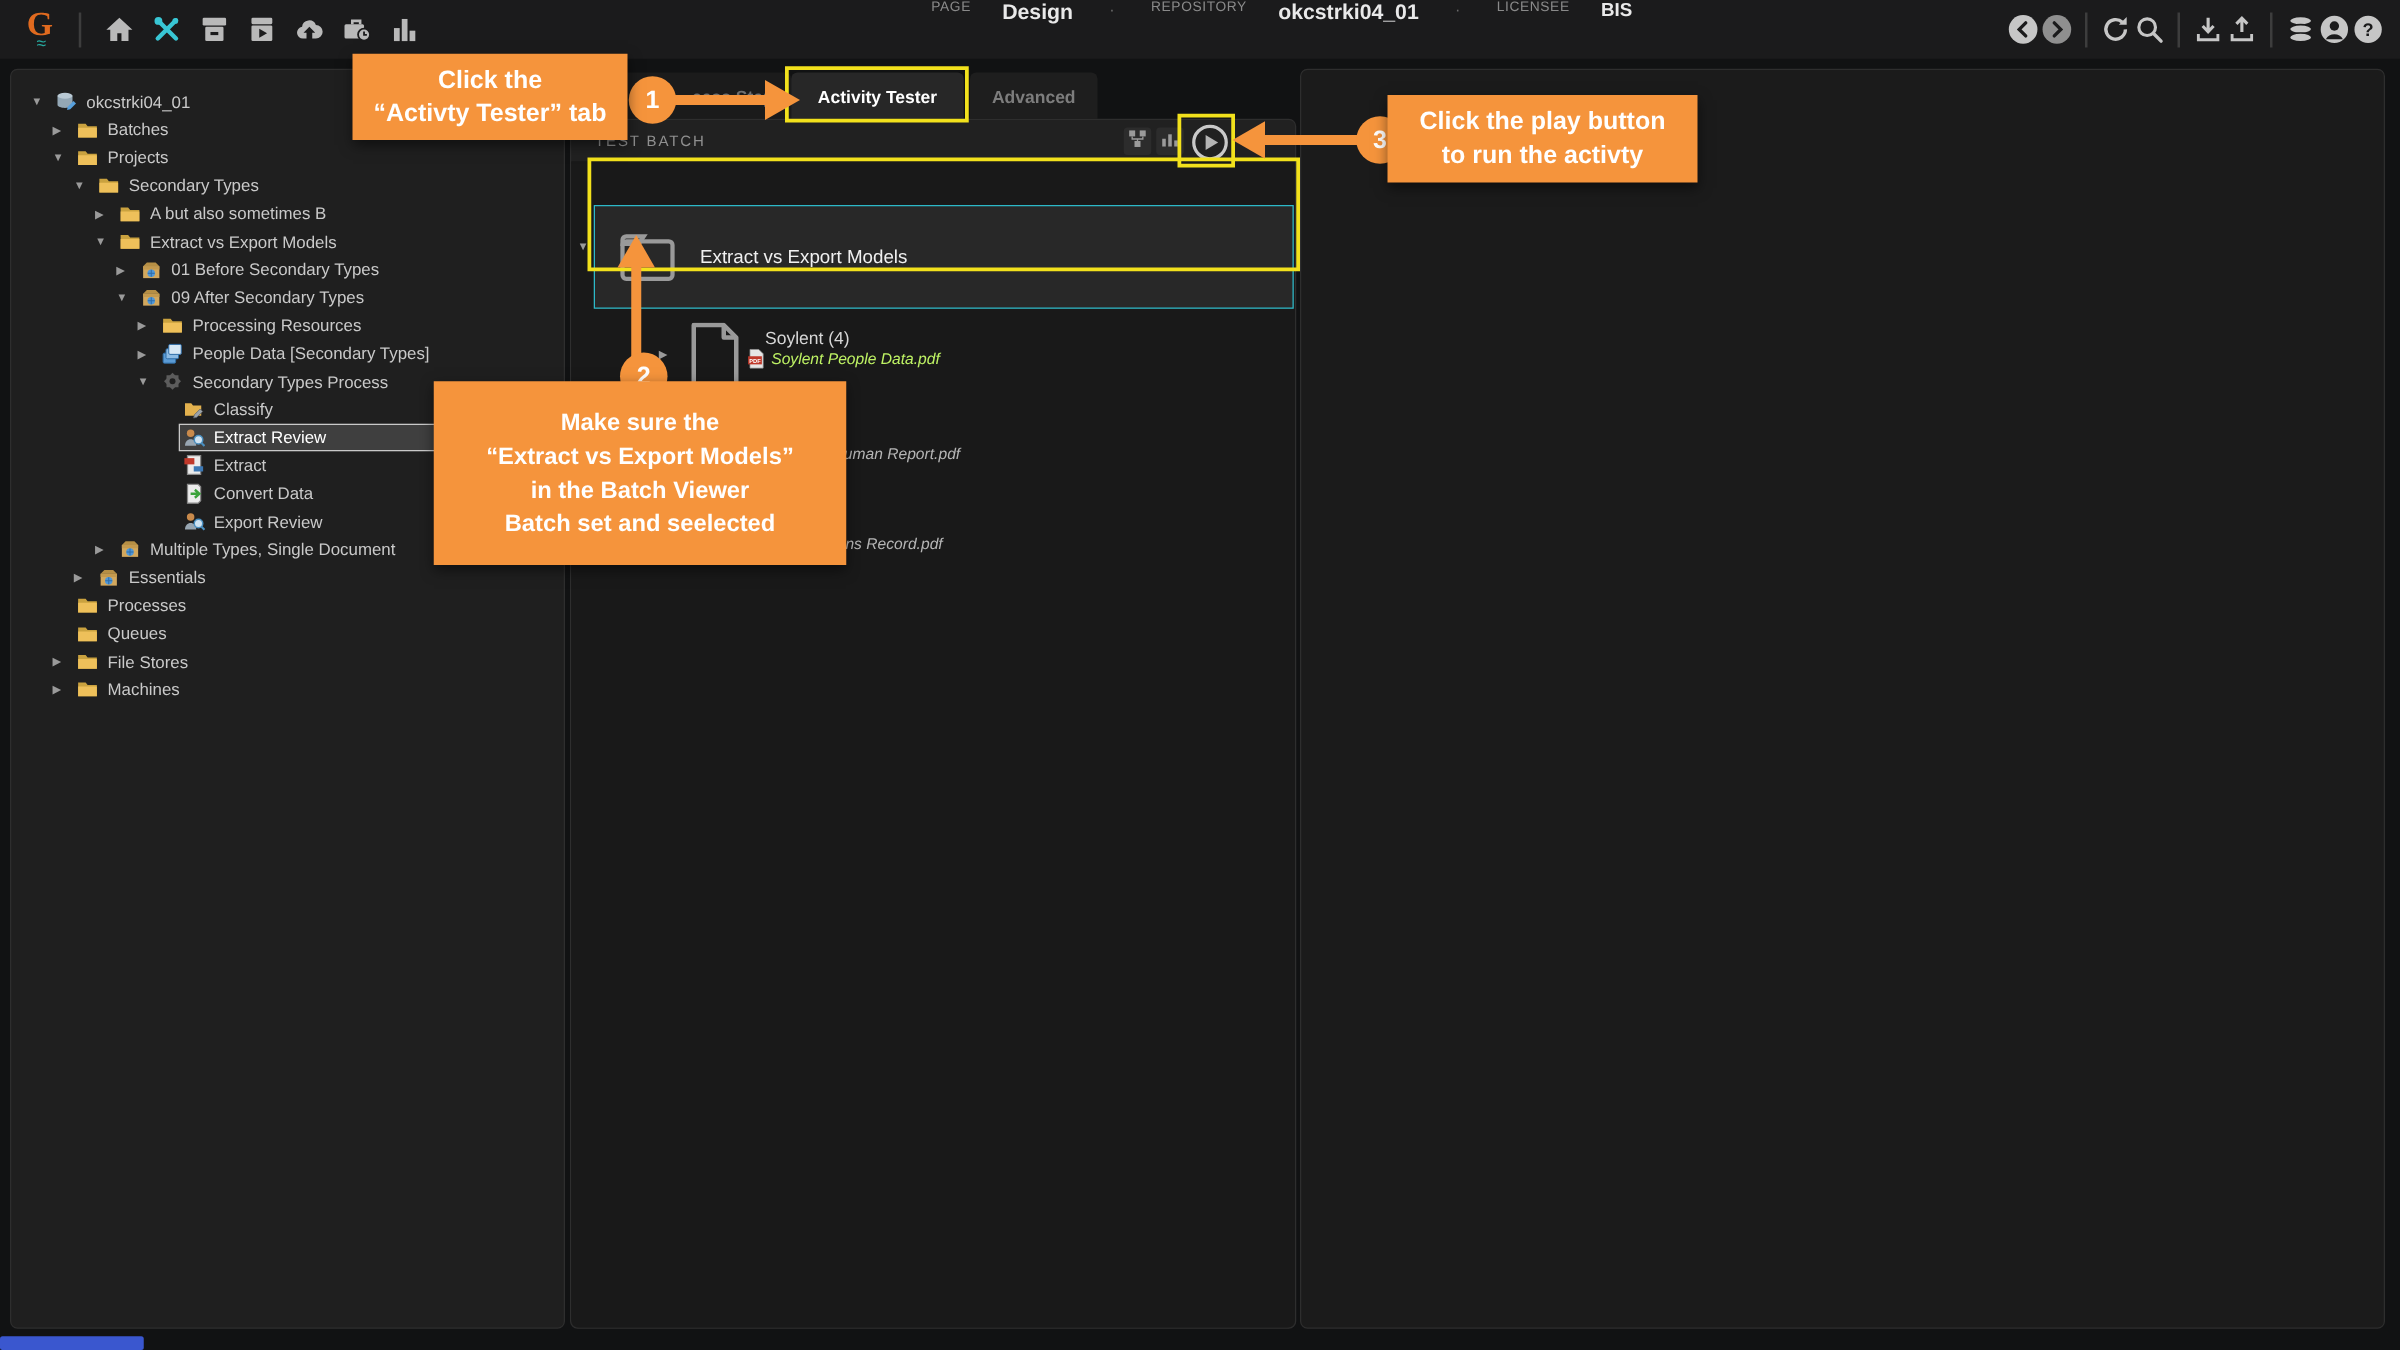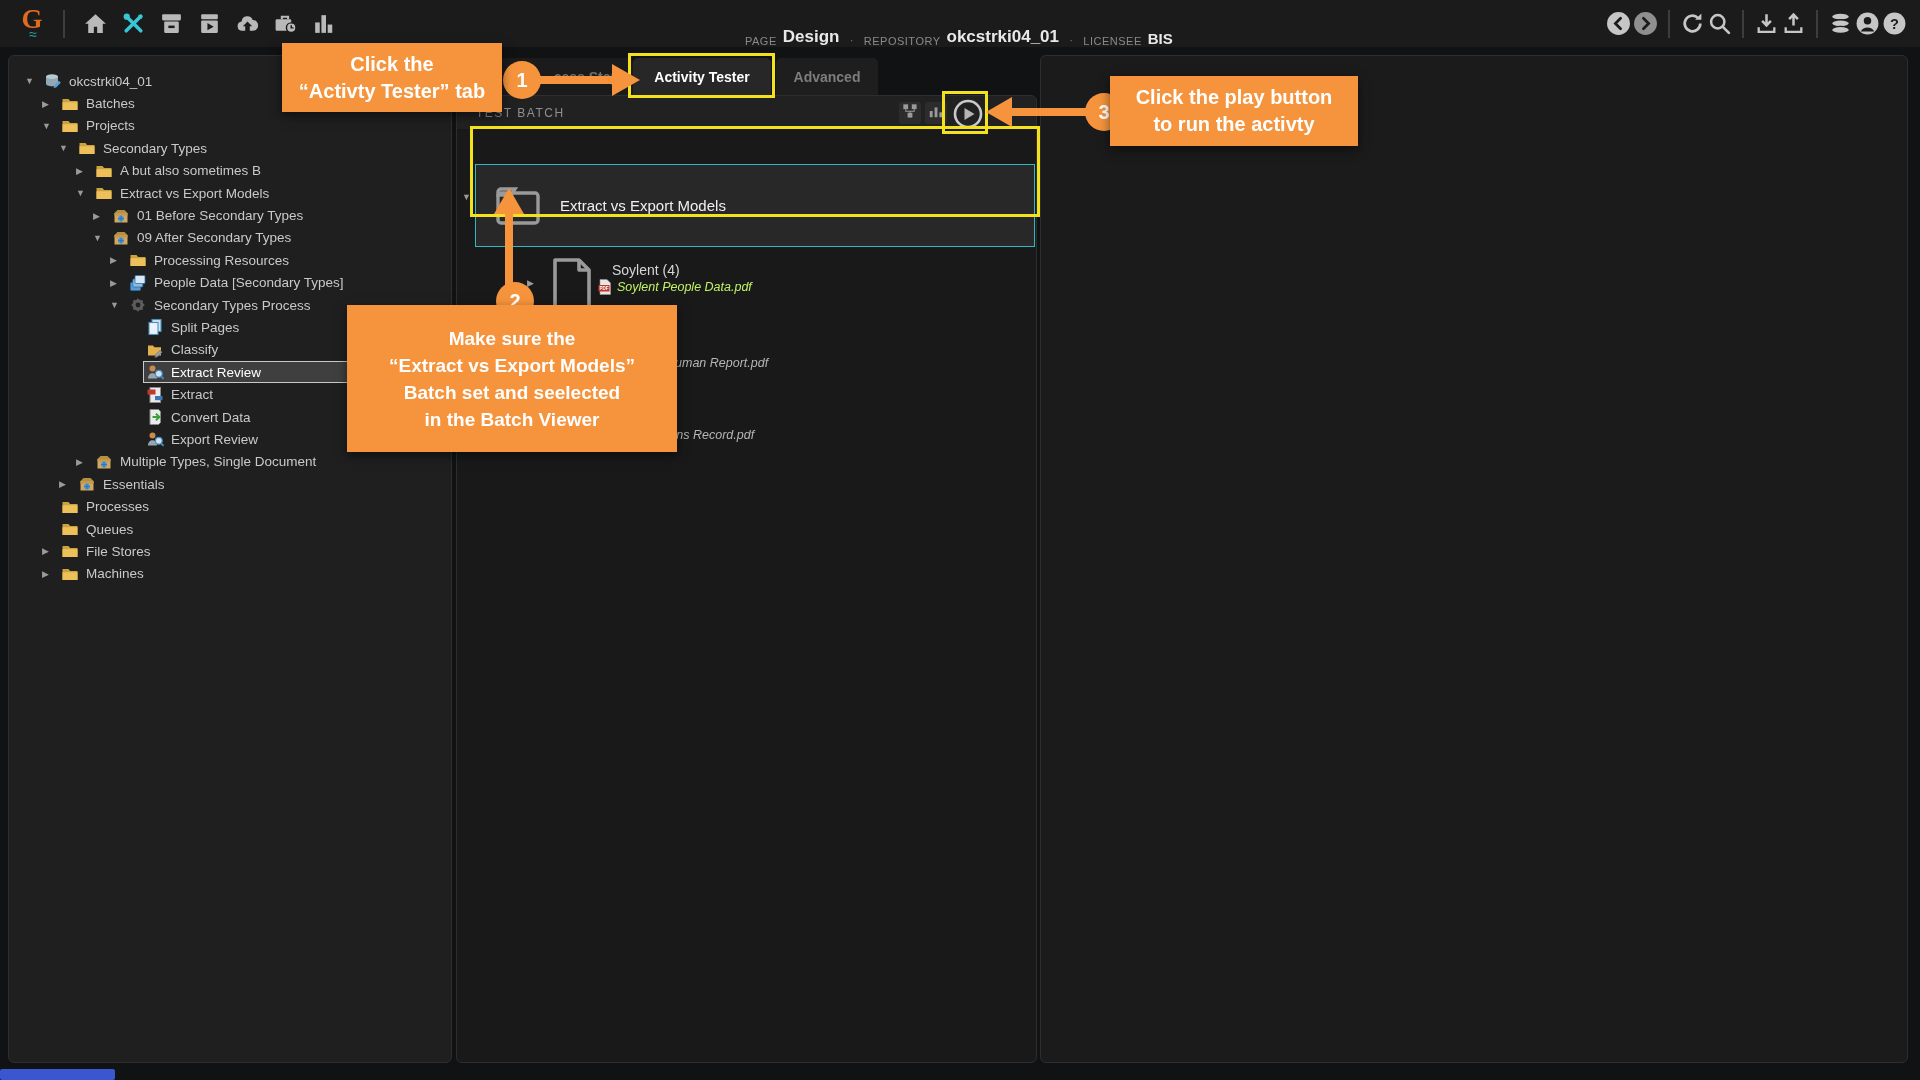--- a/index.html
+++ b/index.html
@@ -10,21 +10,21 @@
   }
   
   .topbar{position:absolute;top:0;left:0;width:1920px;height:47px;background:#1b1b1c;display:flex;align-items:center;}
   .logo{width:44px;display:flex;flex-direction:column;align-items:center;line-height:1;margin-left:10px;}
   .logo .g{font-family:"Liberation Serif",serif;font-weight:bold;font-size:27px;color:#e06a1f;}
   .logo .leaf{font-size:14px;color:#27a89e;margin-top:-6px;letter-spacing:-2px;}
   .tb-div{width:2px;height:28px;background:#3d3d3d;margin:0 9px;}
   .tb-icons{display:flex;align-items:center;gap:11px;margin-left:8px;}
   .tb-icon{width:27px;height:27px;display:inline-flex;align-items:center;justify-content:center;cursor:pointer;}
   .tb-icon svg{width:25px;height:25px;}
-  .crumbs{position:absolute;left:745px;top:0;height:47px;display:flex;align-items:flex-end;gap:6px;white-space:nowrap;}
+  .crumbs{position:absolute;left:745px;top:0;height:47px;display:flex;align-items:flex-start;gap:25px;white-space:nowrap;}
   .crumb-label{font-size:11px;color:#8a8a8a;letter-spacing:.5px;}
   .crumb-value{font-size:17px;font-weight:bold;color:#e9e9e9;}
   .crumb-dot{color:#6a6a6a;font-size:13px;margin:0 4px;}
   .tb-right{position:absolute;right:12px;top:0;height:47px;display:flex;align-items:center;}
   
   .card{position:absolute;background:#1f1f1f;border:1px solid #2e2e2e;border-radius:6px;box-sizing:border-box;}
   #tree-panel{left:8px;top:55px;width:444px;height:1008px;overflow:hidden;}
   #center-card{left:456px;top:95px;width:581px;height:968px;background:#212121;}
   #right-panel{left:1040px;top:55px;width:868px;height:1008px;background:#1b1b1b;}
   
@@ -349,34 +349,20 @@
             </svg>
           </span>
          <span class="tlabel">Secondary Types Process</span>
        </span>
      </div>
       <div class="trow" style="padding-left:118px">
        <span class="texp"></span>
        <span class="tbody">
          <span class="ticon">
             <svg viewBox="0 0 18 18">
-              <g stroke="#4a8fc0" stroke-width="1.1">
-                <rect x="6" y="1.5" width="9" height="12" fill="#cfe3f2"></rect>
-                <rect x="3" y="4.5" width="9" height="12" fill="#eaf3fa"></rect>
-              </g>
-            </svg>
-          </span>
-         <span class="tlabel">Split Pages</span>
-       </span>
-     </div>
-      <div class="trow" style="padding-left:118px">
-       <span class="texp"></span>
-       <span class="tbody">
-         <span class="ticon">
-            <svg viewBox="0 0 18 18">
               <path d="M2 4.5h5l1.4 1.8h6.6v8.2H2z" fill="#e2b14e"></path>
               <path d="M9.5 13.8l4.6-4.6 2 2-4.6 4.6-2.6.6z" fill="#9aa2aa" stroke="#5c636b" stroke-width=".6"></path>
             </svg>
           </span>
          <span class="tlabel">Classify</span>
        </span>
      </div>
       <div class="trow sel" style="padding-left:118px">
        <span class="texp"></span>
        <span class="tbody">
@@ -597,22 +583,22 @@
   <div class="line">Click the</div>
   <div class="line">“Activty Tester” tab</div>
 </div>
 
 <div class="badge" style="left:496px;top:282px;">2</div>
 <div class="arrow-line" style="left:505px;top:210px;width:8px;height:82px;"></div>
 <div class="arrow-head" style="left:494px;top:188px;border-bottom:26px solid #f5943c;border-left:15px solid transparent;border-right:15px solid transparent;"></div>
 <div class="callout" style="left:347px;top:305px;width:330px;height:147px;">
   <div class="line" style="font-size:19px">Make sure the</div>
   <div class="line" style="font-size:19px">“Extract vs Export Models”</div>
+  <div class="line" style="font-size:19px">in the Batch Viewer</div>
   <div class="line" style="font-size:19px">Batch set and seelected</div>
-  <div class="line" style="font-size:19px">in the Batch Viewer</div>
 </div>
 
 <div class="badge" style="left:1085px;top:93px;">3</div>
 <div class="arrow-line" style="left:1010px;top:108px;width:82px;height:8px;"></div>
 <div class="arrow-head" style="left:986px;top:97px;border-right:26px solid #f5943c;border-top:15px solid transparent;border-bottom:15px solid transparent;"></div>
 <div class="callout" style="left:1110px;top:76px;width:248px;height:70px;">
   <div class="line">Click the play button</div>
   <div class="line">to run the activty</div>
 </div>
 

